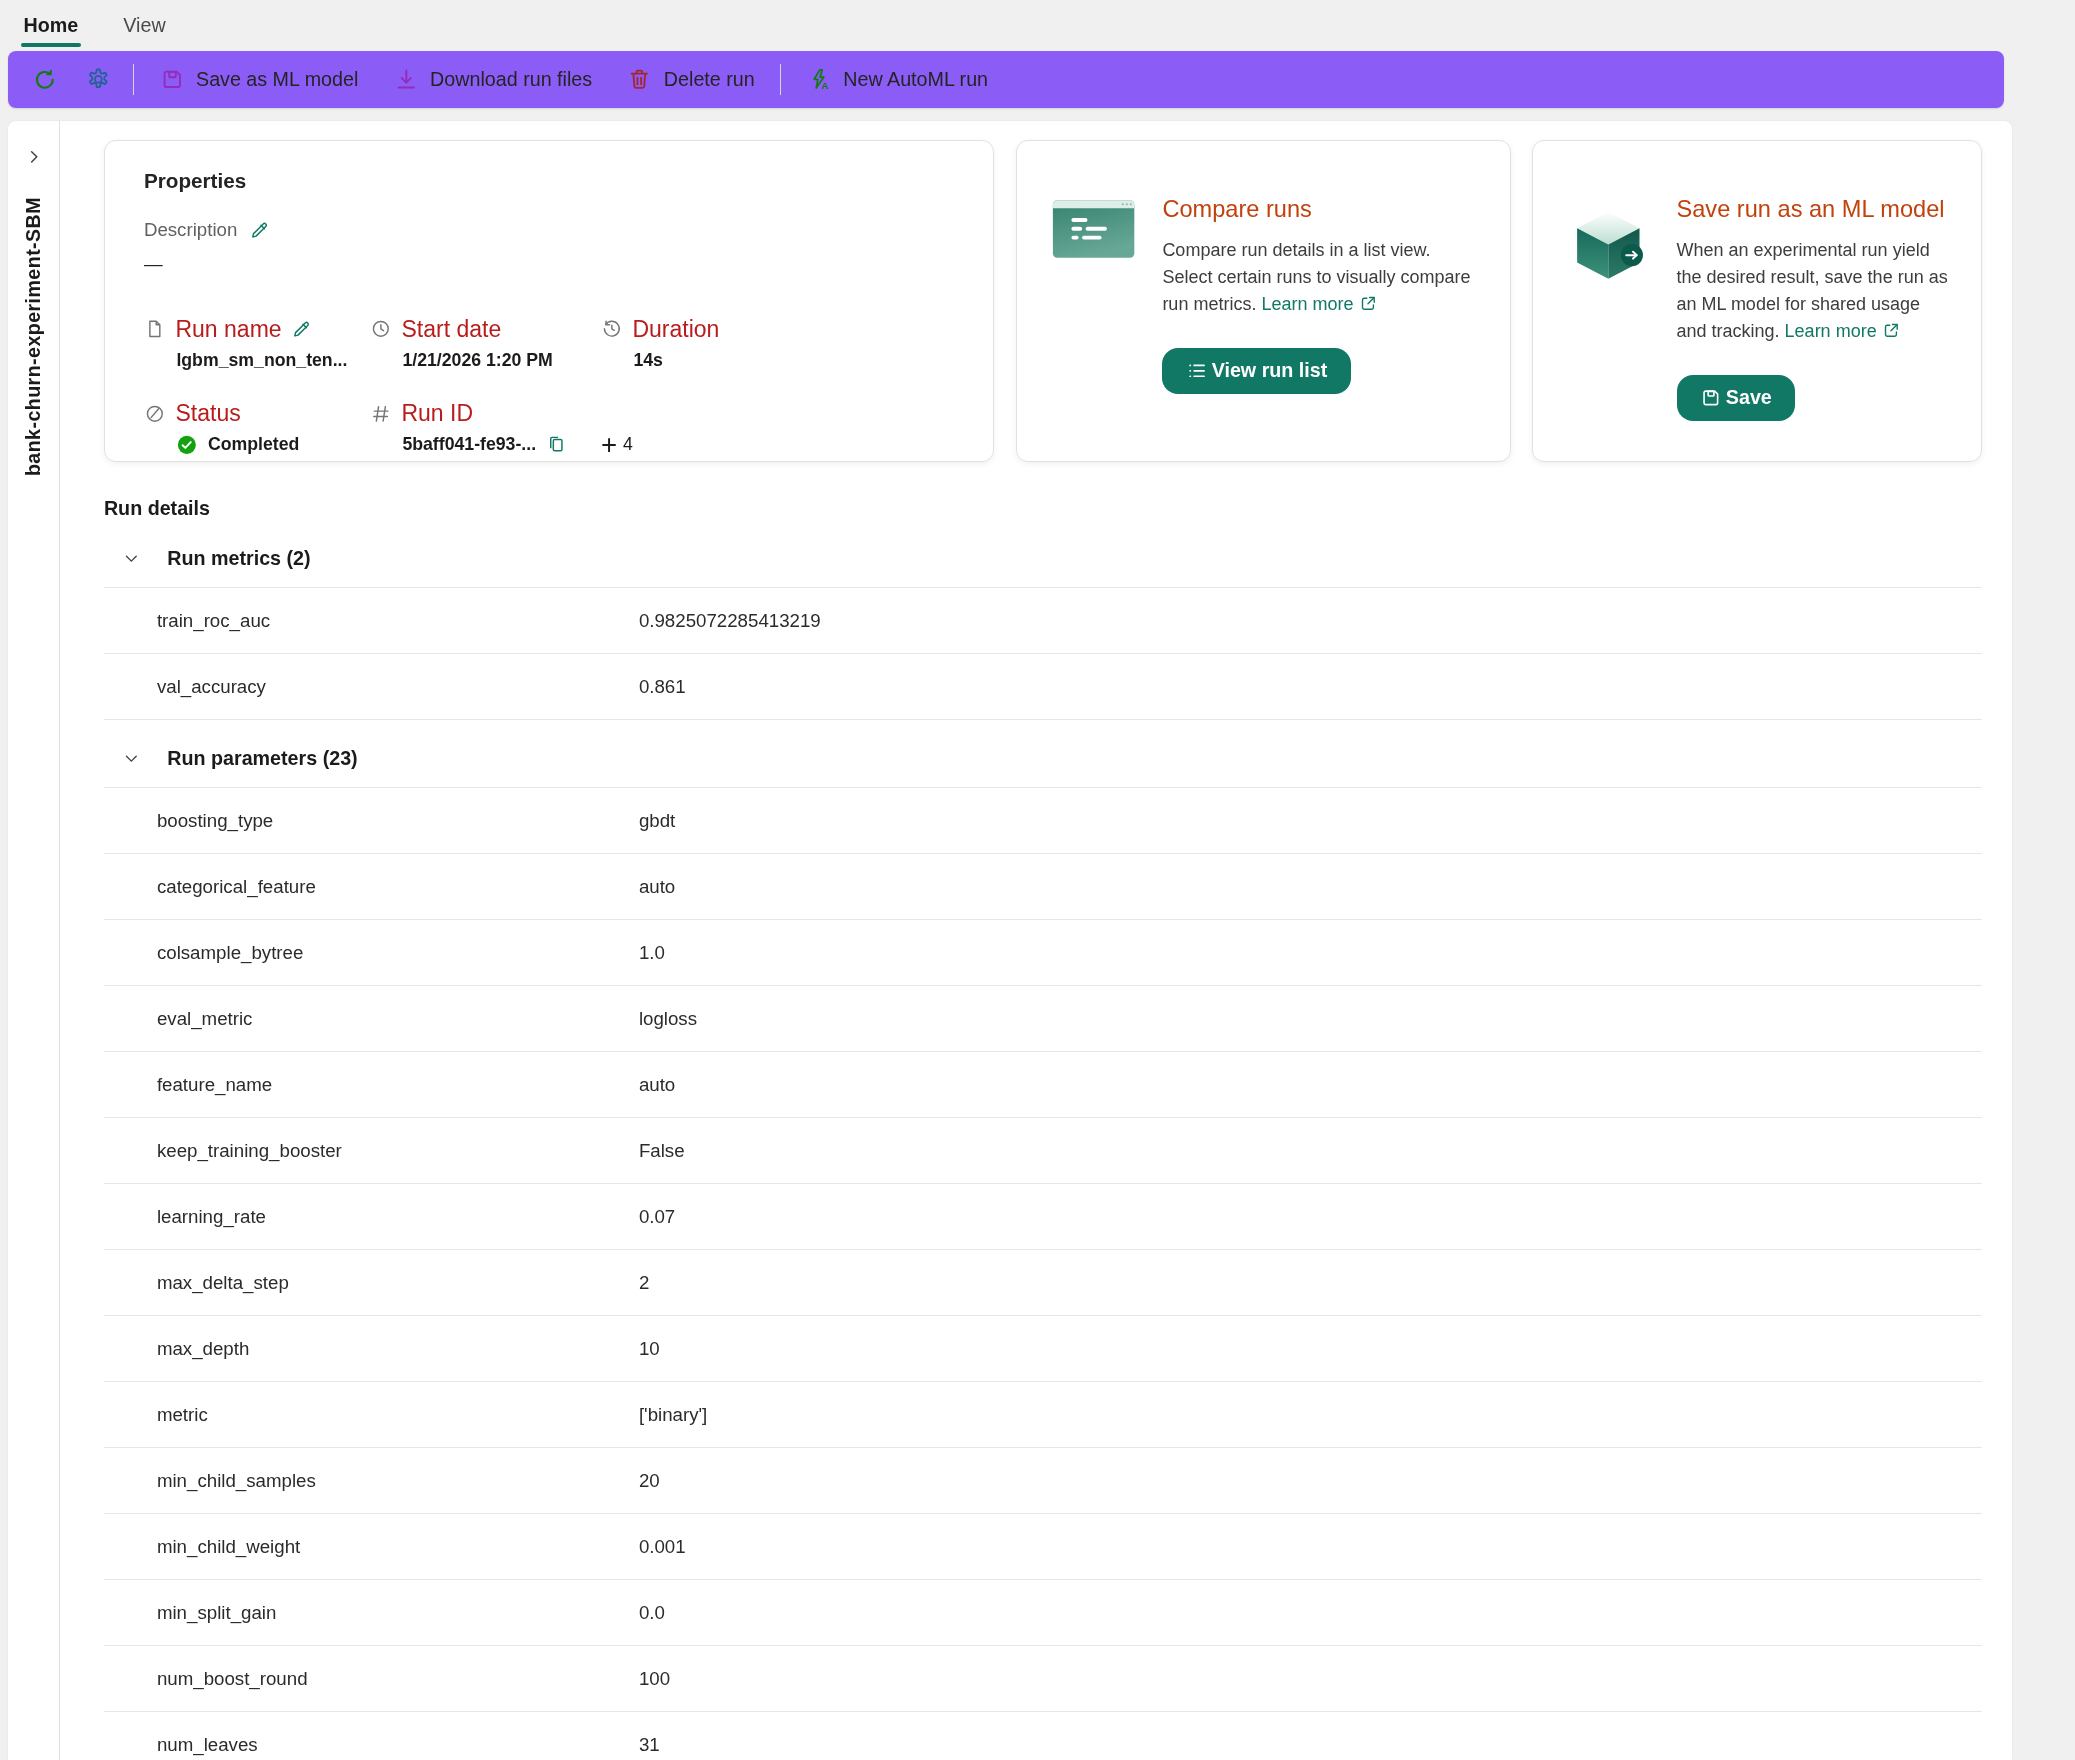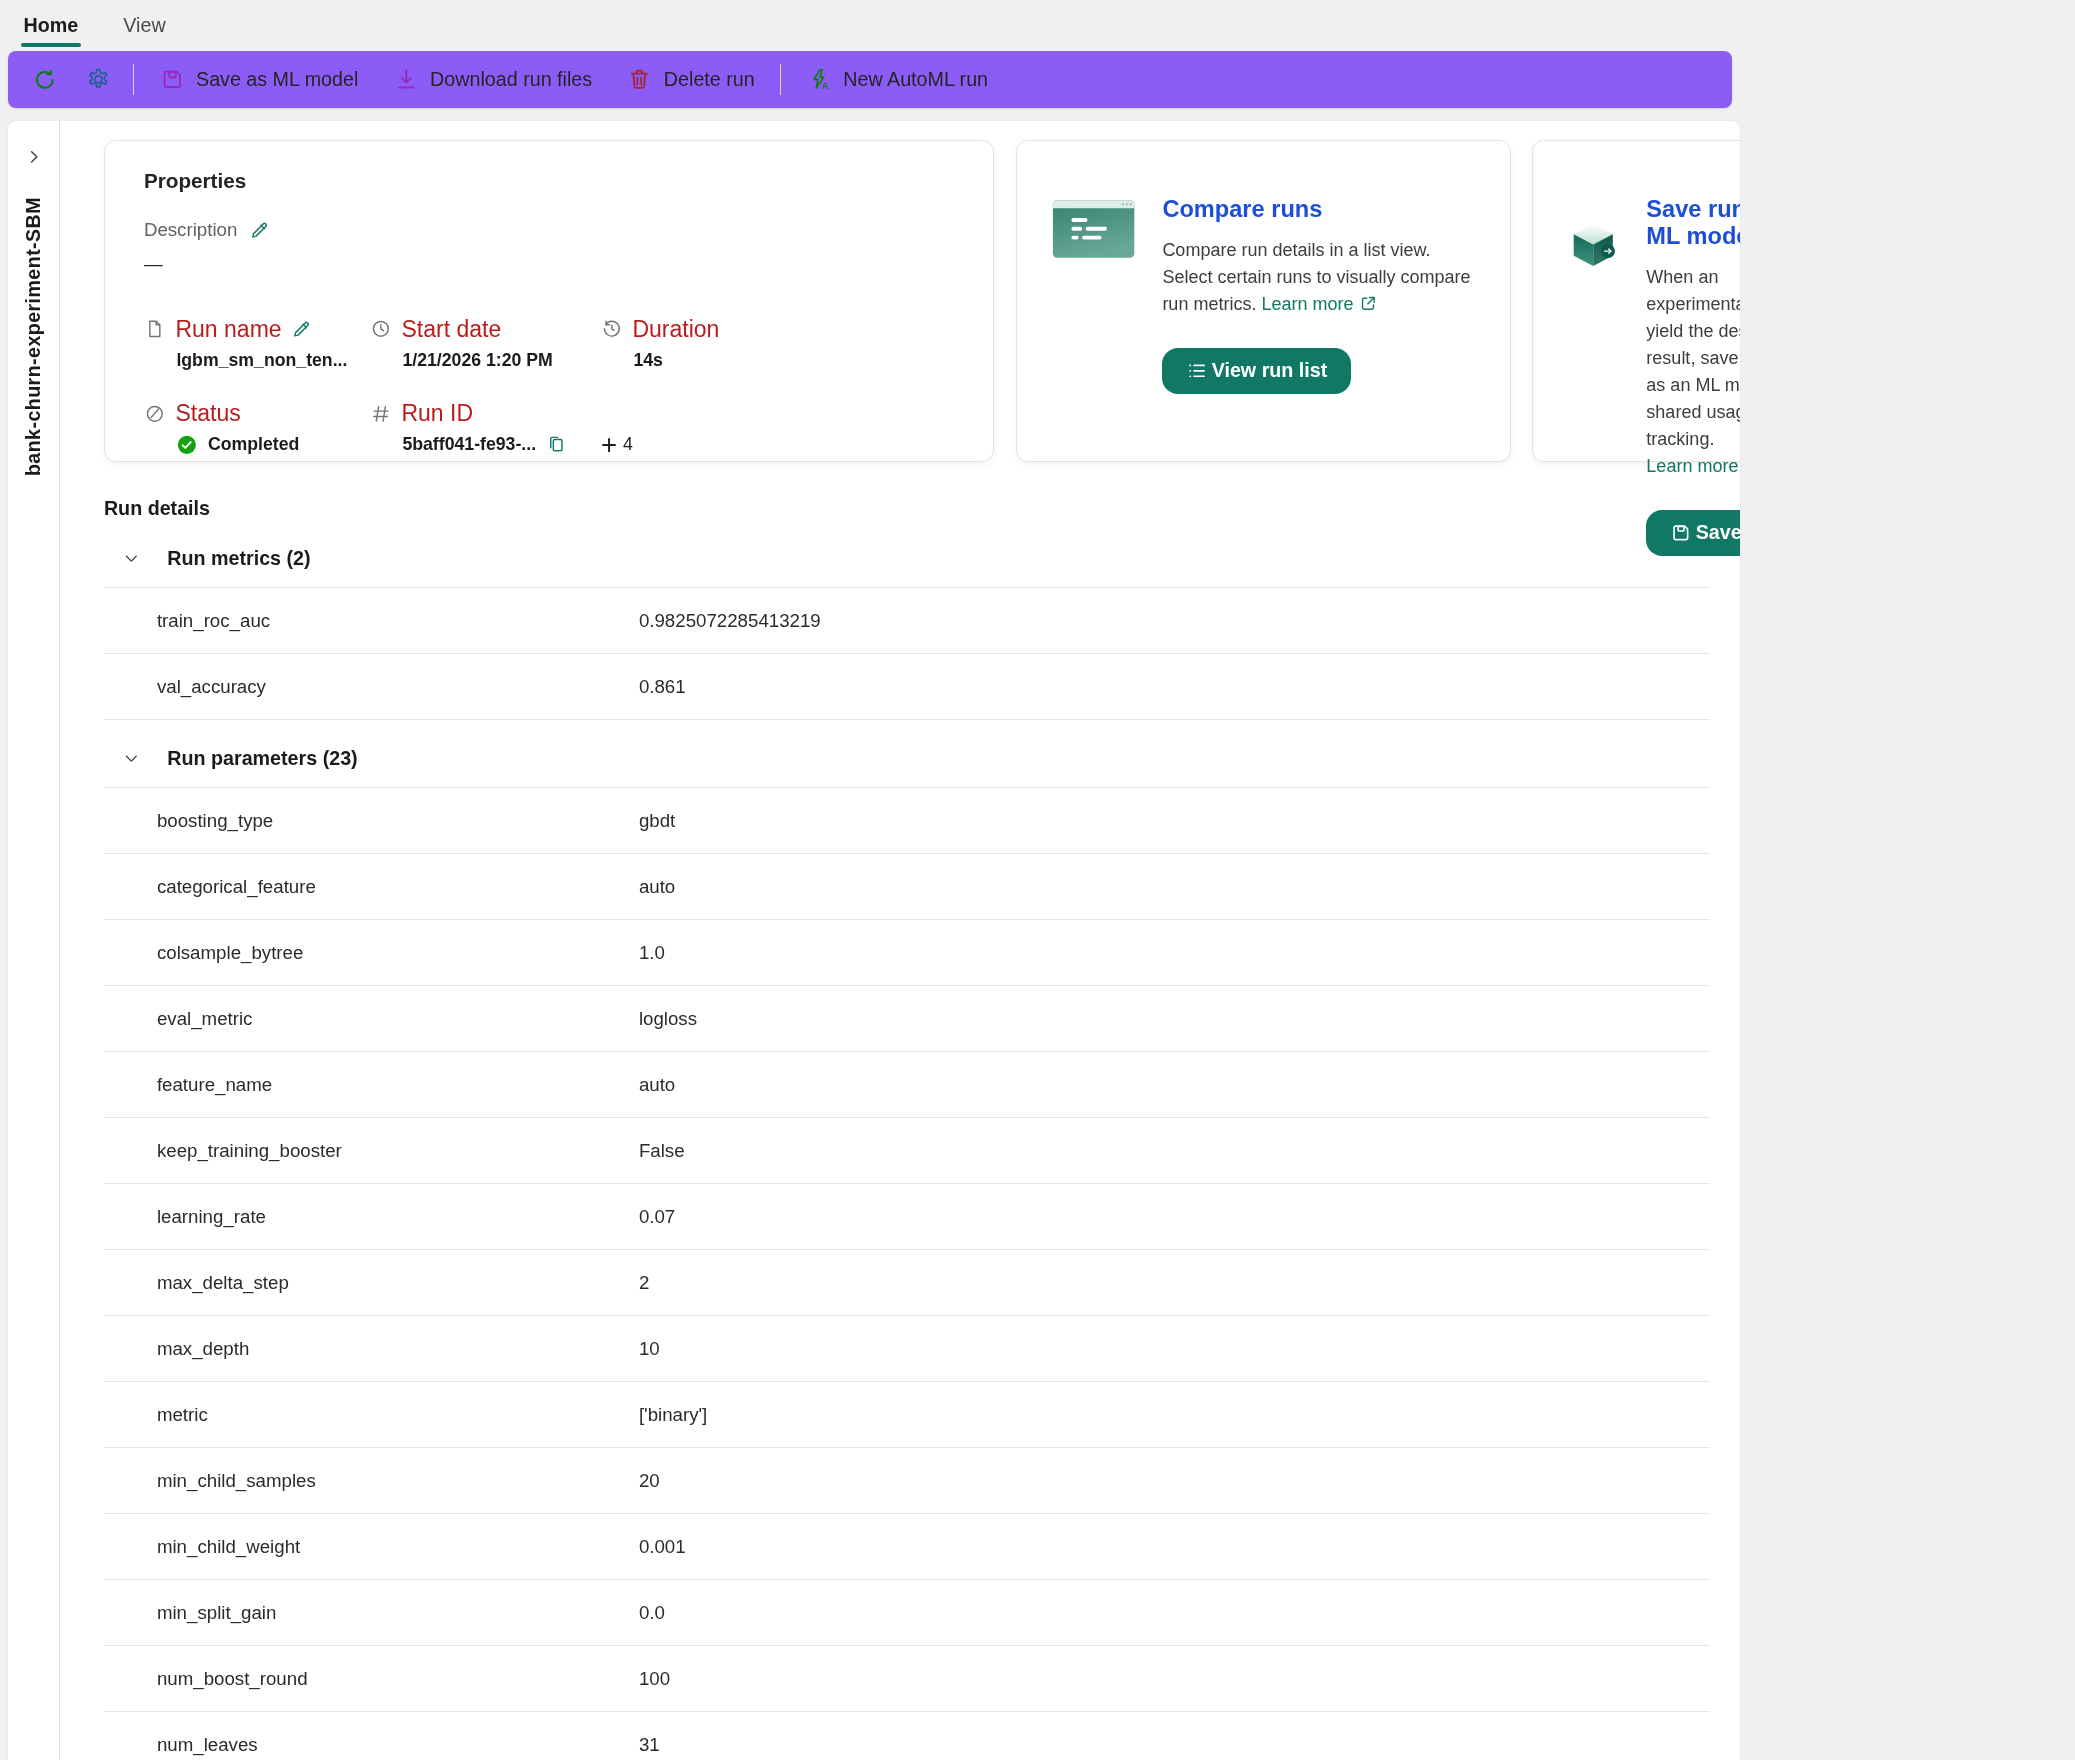--- a/index.html
+++ b/index.html
@@ -1,21 +1,21 @@
 <!DOCTYPE html>
 <html><head>
 <meta charset="utf-8">
 <style>
   * { box-sizing: border-box; margin: 0; padding: 0; }
   html,body { width:2076px; height:1760px; overflow:hidden; }
   body {
     font-family: "Liberation Sans", "DejaVu Sans", sans-serif;
     background:#f0f0f0; color:#242424;
   }
-  .page { width:1740px; height:1760px; display:flex; flex-direction:column; }
+  .page { width:2012px; height:1760px; display:flex; flex-direction:column; }
 
   
   .tabbar { height:45px; display:flex; align-items:flex-end; padding:0 0 5.9px 23.6px; gap:45px; }
   .tab { font-size:19.7px; color:#4a4a4a; position:relative; cursor:pointer; padding-bottom:2px; }
   .tab.active { font-weight:700; color:#1b1b1b; }
   .tab.active::after { content:""; position:absolute; left:-3px; right:-3px; bottom:-7.9px;
     height:3.9px; border-radius:3px; background:#117865; }
 
   
   .toolbar { margin:5.9px 7.9px 0 7.9px; background:#8b5cf6; border-radius:7.9px; height:57px;
@@ -56,21 +56,21 @@
     row-gap:29.6px; }
   .plab { display:flex; align-items:center; gap:9.9px; color:#b91c1c; font-size:23px; }
   .pval { margin:6.9px 0 0 32.5px; font-size:17.7px; font-weight:700; color:#1b1b1b;
     display:flex; align-items:center; gap:9.9px; }
   .edit-pencil, .copy-btn { background:none; border:none; cursor:pointer; display:flex;
     align-items:center; padding:0; }
   .more-chip { display:flex; align-items:center; gap:5.9px; margin-top:33px; font-size:17.7px;
     color:#1b1b1b; cursor:pointer; background:none; border:none; font-family:inherit; }
   .more-chip .plus { font-size:27.6px; font-weight:400; line-height:19.7px; }
 
-  .info-title { font-size:23.6px; font-weight:700; color:#1d4ed8; }
+  .info-title { font-size:23.6px; font-weight:400; color:#c2410c; }
   .info-desc { margin-top:13.8px; font-size:18px; line-height:1.5; color:#3d3d3d;
     max-width:355px; }
   .learn-link { color:#117865; text-decoration:none; cursor:pointer; white-space:nowrap; }
   .btn-teal { margin-top:29.6px; background:#117865; color:#fff; border:none;
     border-radius:16px; height:46px; display:inline-flex; align-items:center; gap:4px;
     padding:0 23.6px; font-size:19.7px; font-weight:700; cursor:pointer; font-family:inherit; }
 
   
   .rd-title { margin-top:35px; font-size:19.7px; font-weight:700; color:#1b1b1b; }
   .section-h { margin-top:9.9px; margin-left:18.7px; height:57px; display:flex;

